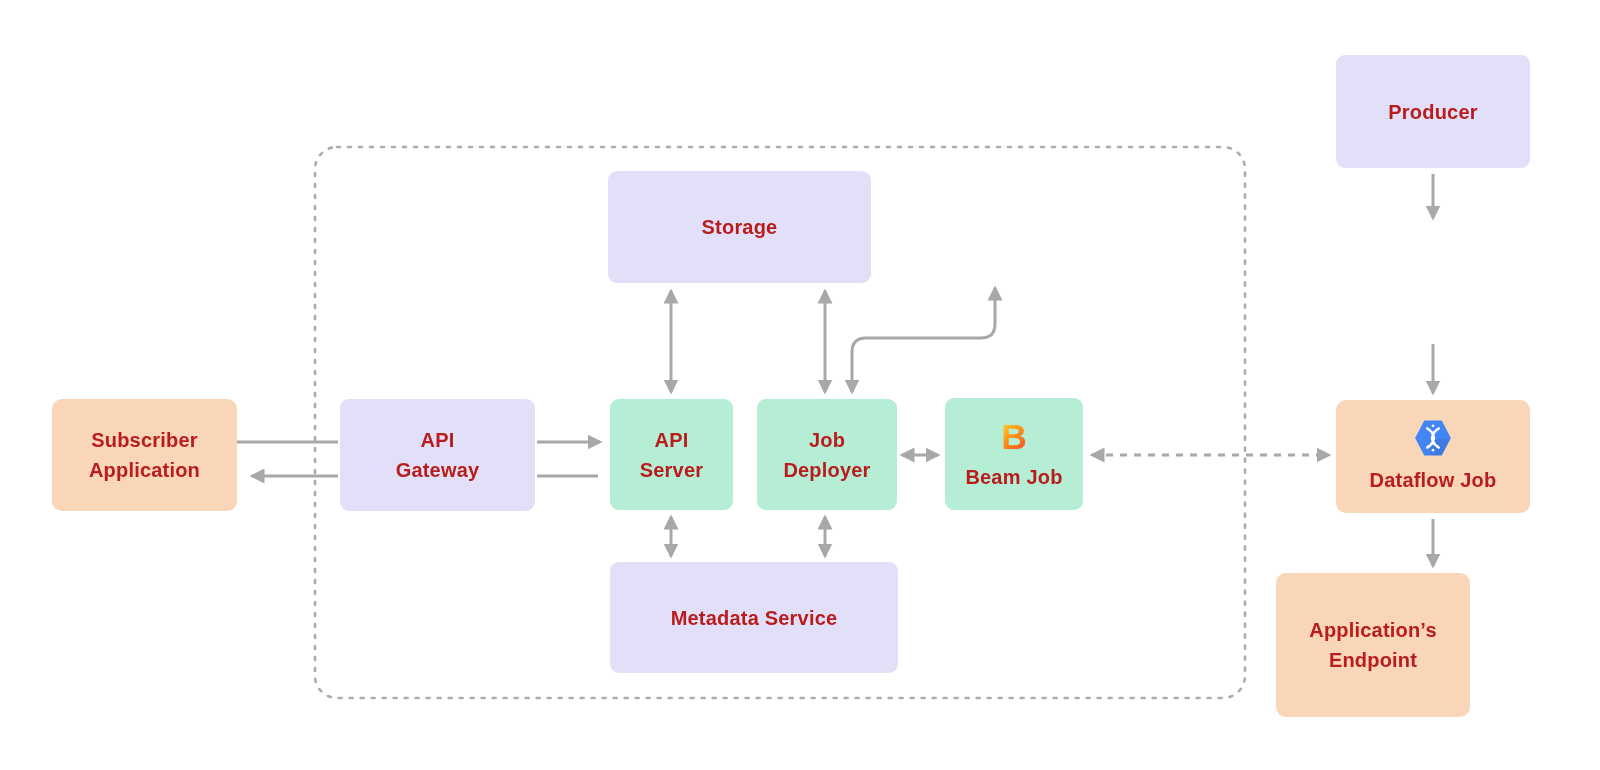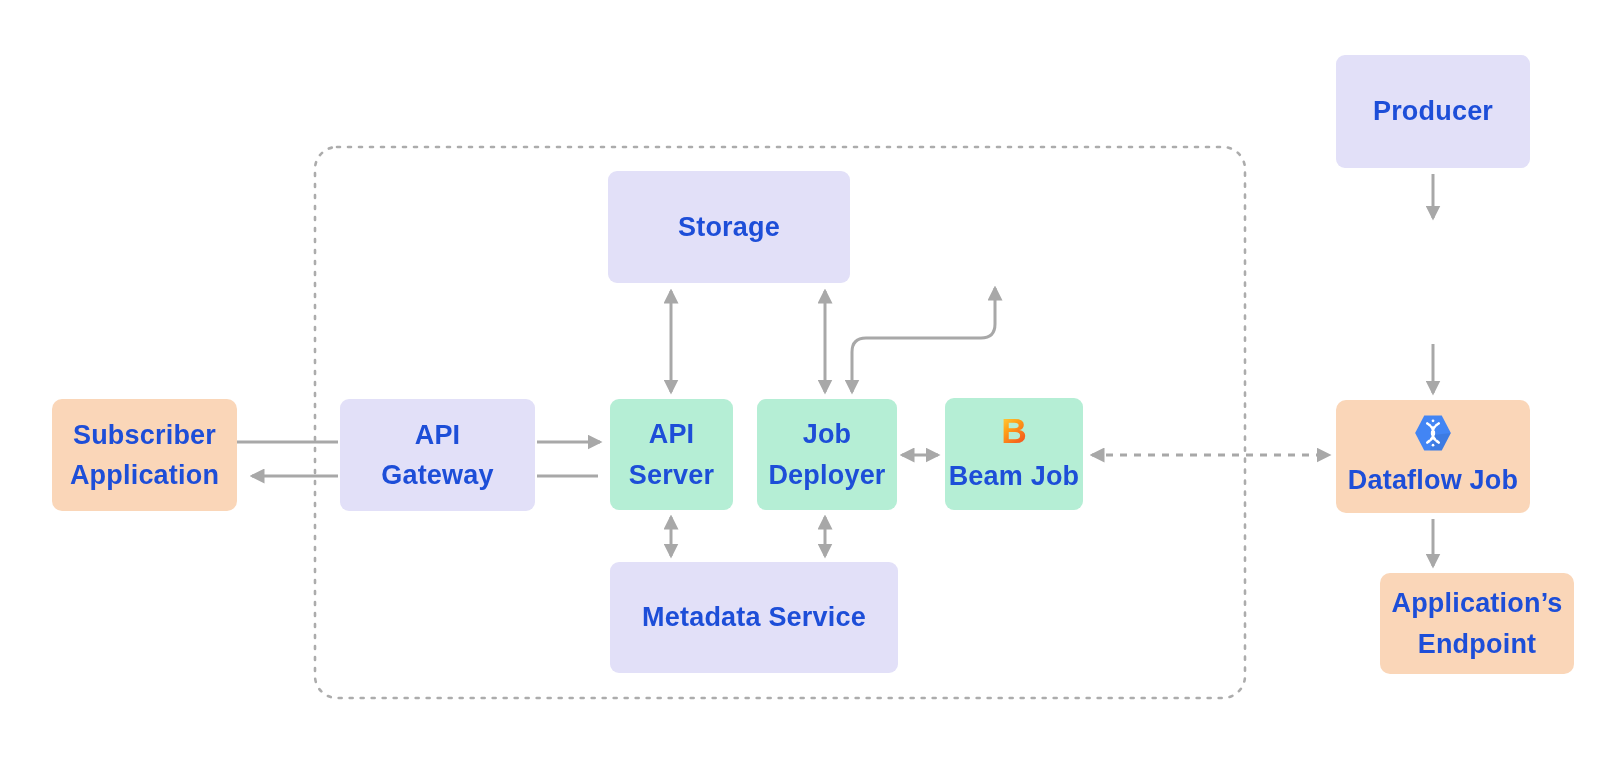--- a/index.html
+++ b/index.html
@@ -4,22 +4,22 @@
 <style>
   html,body{margin:0;padding:0;background:#ffffff;}
   .canvas{position:relative;width:1600px;height:770px;background:#ffffff;overflow:hidden;
           font-family:"Liberation Sans",sans-serif;}
   svg.overlay{position:absolute;left:0;top:0;width:1600px;height:770px;pointer-events:none;}
   .node{position:absolute;border-radius:9px;display:flex;flex-direction:column;
         align-items:center;justify-content:center;gap:7px;box-sizing:border-box;}
   .peach{background:#FAD6B8;border-radius:10px;}
   .lavender{background:#E2E0F8;}
   .mint{background:#B5EED5;}
-  .label{white-space:pre-line;text-align:center;font-weight:700;font-size:27px;
-         color:#1d4ed8;line-height:1.5;letter-spacing:.2px;}
+  .label{white-space:pre-line;text-align:center;font-weight:700;font-size:20px;
+         color:#b91c1c;line-height:1.5;letter-spacing:.2px;}
   .icon{display:block;}
   svg text{font-family:"Liberation Sans",sans-serif;}
 </style>
 </head>
 <body>
 
 <div class="canvas">
 
   <svg class="overlay" viewBox="0 0 1600 770" xmlns="http://www.w3.org/2000/svg">
     <defs>
@@ -54,21 +54,21 @@
   <div class="node peach" style="left:52px;top:399px;width:185px;height:112px">
     <div class="label">Subscriber
 Application</div>
   </div>
 
   <div class="node lavender" style="left:340px;top:399px;width:195px;height:112px">
     <div class="label">API
 Gateway</div>
   </div>
 
-  <div class="node lavender" style="left:608px;top:171px;width:242px;height:112px">
+  <div class="node lavender" style="left:608px;top:171px;width:263px;height:112px">
     <div class="label">Storage</div>
   </div>
 
 
   <div class="node mint" style="left:610px;top:399px;width:123px;height:111px">
     <div class="label">API
 Server</div>
   </div>
 
   <div class="node mint" style="left:757px;top:399px;width:140px;height:111px">
@@ -106,18 +106,18 @@
       <g stroke="#ffffff" stroke-width="7" fill="none" stroke-linecap="round">
         <path d="M35,25 C58,40 58,60 35,75" stroke-dasharray="8 6"></path>
         <path d="M65,25 C42,40 42,60 65,75" stroke-dasharray="8 6"></path>
       </g>
       <circle cx="50" cy="18" r="3.6" fill="#ffffff"></circle>
       <circle cx="50" cy="82" r="3.6" fill="#ffffff"></circle>
     </svg>
     <div class="label">Dataflow Job</div>
   </div>
 
-  <div class="node peach" style="left:1380px;top:573px;width:194px;height:101px">
+  <div class="node peach" style="left:1276px;top:573px;width:194px;height:144px">
     <div class="label">Application’s
 Endpoint</div>
   </div>
 
 </div>
 
 </body></html>

